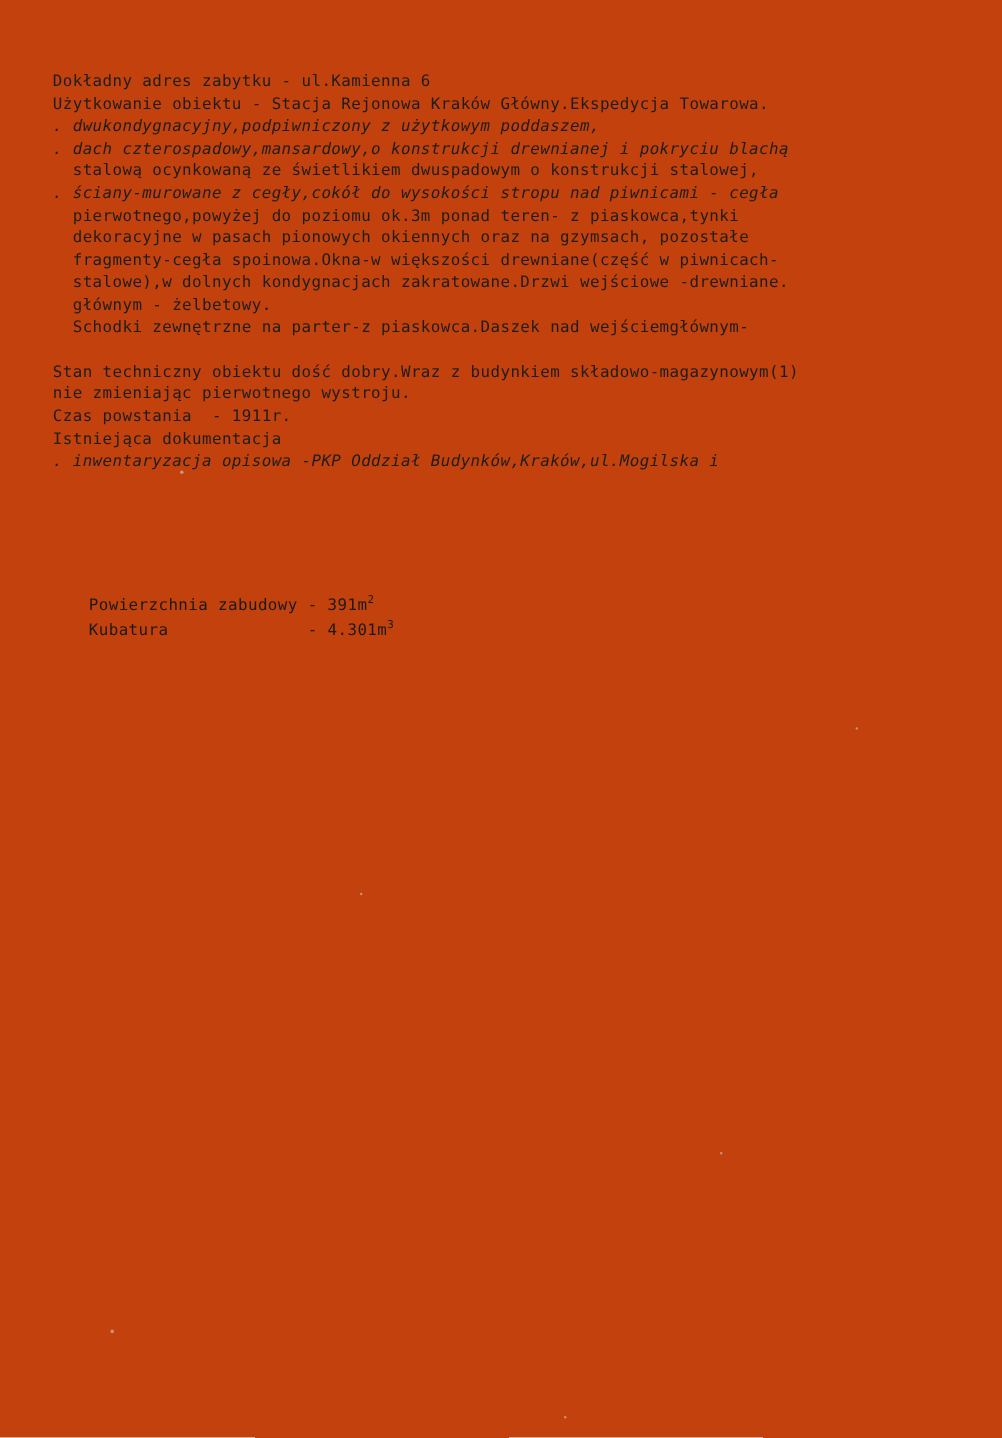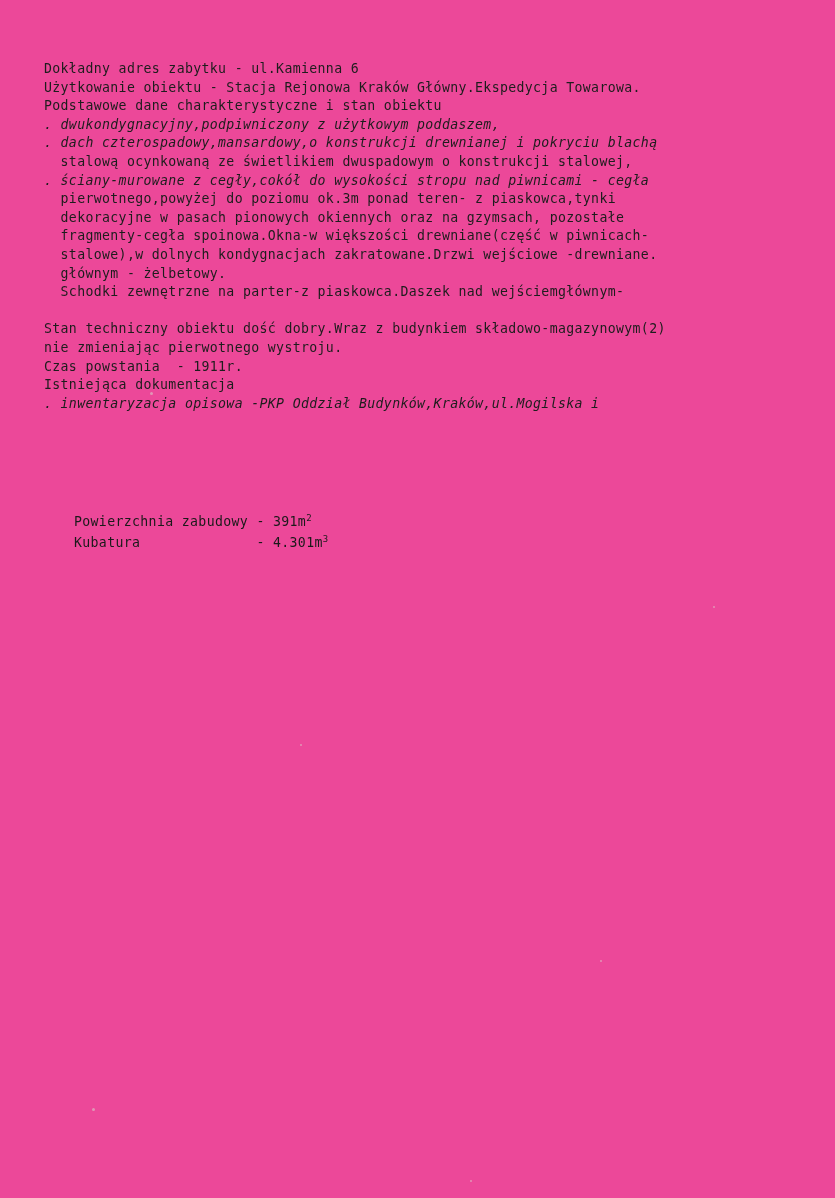--- a/index.html
+++ b/index.html
@@ -11,21 +11,21 @@
     width: 835px;
     height: 1198px;
     position: relative;
     font-family: "DejaVu Sans Mono", monospace;
     color: #1a1a1a;
     overflow: hidden;
   }
   .page {
     position: absolute;
     inset: 0;
-    background: #ec4899;
+    background: #c2410c;
     padding-left: 28px;
   }
   
   .speck {
     position: absolute;
     background: #d8d6ce;
     border-radius: 50%;
     opacity: .55;
   }
   .doc-body {
@@ -44,21 +44,21 @@
   .blank {
     height: 18.6px;
   }
   .bullet-line {
     white-space: pre;
     font-style: italic;
   }
   .measure-block {
     position: absolute;
     left: 74px;
-    top: 511px;
+    top: 494px;
   }
   .m-row {
     font-size: 13.2px;
     line-height: 21px;
     letter-spacing: .35px;
     white-space: pre;
   }
   sup {
     font-size: 9px;
     vertical-align: super;
@@ -74,35 +74,34 @@
   <div class="speck" style="left:713px;top:606px;width:2px;height:2px;"></div>
   <div class="speck" style="left:300px;top:744px;width:2px;height:2px;"></div>
   <div class="speck" style="left:600px;top:960px;width:2px;height:2px;"></div>
   <div class="speck" style="left:92px;top:1108px;width:3px;height:3px;"></div>
   <div class="speck" style="left:470px;top:1180px;width:2px;height:2px;"></div>
 
   <div class="doc-body">
 
     <div class="line">Dokładny adres zabytku - ul.Kamienna 6</div>
     <div class="line">Użytkowanie obiektu - Stacja Rejonowa Kraków Główny.Ekspedycja Towarowa.</div>
-    <div class="line">Podstawowe dane charakterystyczne i stan obiektu</div>
     <div class="line bullet-line">. dwukondygnacyjny,podpiwniczony z użytkowym poddaszem,</div>
     <div class="line bullet-line">. dach czterospadowy,mansardowy,o konstrukcji drewnianej i pokryciu blachą</div>
     <div class="line">  stalową ocynkowaną ze świetlikiem dwuspadowym o konstrukcji stalowej,</div>
     <div class="line bullet-line">. ściany-murowane z cegły,cokół do wysokości stropu nad piwnicami - cegła</div>
     <div class="line">  pierwotnego,powyżej do poziomu ok.3m ponad teren- z piaskowca,tynki</div>
     <div class="line">  dekoracyjne w pasach pionowych okiennych oraz na gzymsach, pozostałe</div>
     <div class="line">  fragmenty-cegła spoinowa.Okna-w większości drewniane(część w piwnicach-</div>
     <div class="line">  stalowe),w dolnych kondygnacjach zakratowane.Drzwi wejściowe -drewniane.</div>
     <div class="line">  głównym - żelbetowy.</div>
     <div class="line"><span>  Schodki zewnętrzne na parter-z piaskowca.Daszek nad wejściem</span><span class="faded">głównym-</span></div>
 
     <div class="blank"></div>
 
-    <div class="line">Stan techniczny obiektu dość dobry.Wraz z budynkiem składowo-magazynowym(2)</div>
+    <div class="line">Stan techniczny obiektu dość dobry.Wraz z budynkiem składowo-magazynowym(1)</div>
     <div class="line">nie zmieniając pierwotnego wystroju.</div>
     <div class="line">Czas powstania  - 1911r.</div>
     <div class="line">Istniejąca dokumentacja</div>
     <div class="line bullet-line">. inwentaryzacja opisowa -PKP Oddział Budynków,Kraków,ul.Mogilska i</div>
 
   </div>
 
   <div class="measure-block">
     <div class="m-row"><span>Powierzchnia zabudowy</span><span> </span><span>-</span><span> </span><span>391m</span><sup>2</sup></div>
     <div class="m-row"><span>Kubatura</span><span>              </span><span>-</span><span> </span><span>4.301m</span><sup>3</sup></div>

